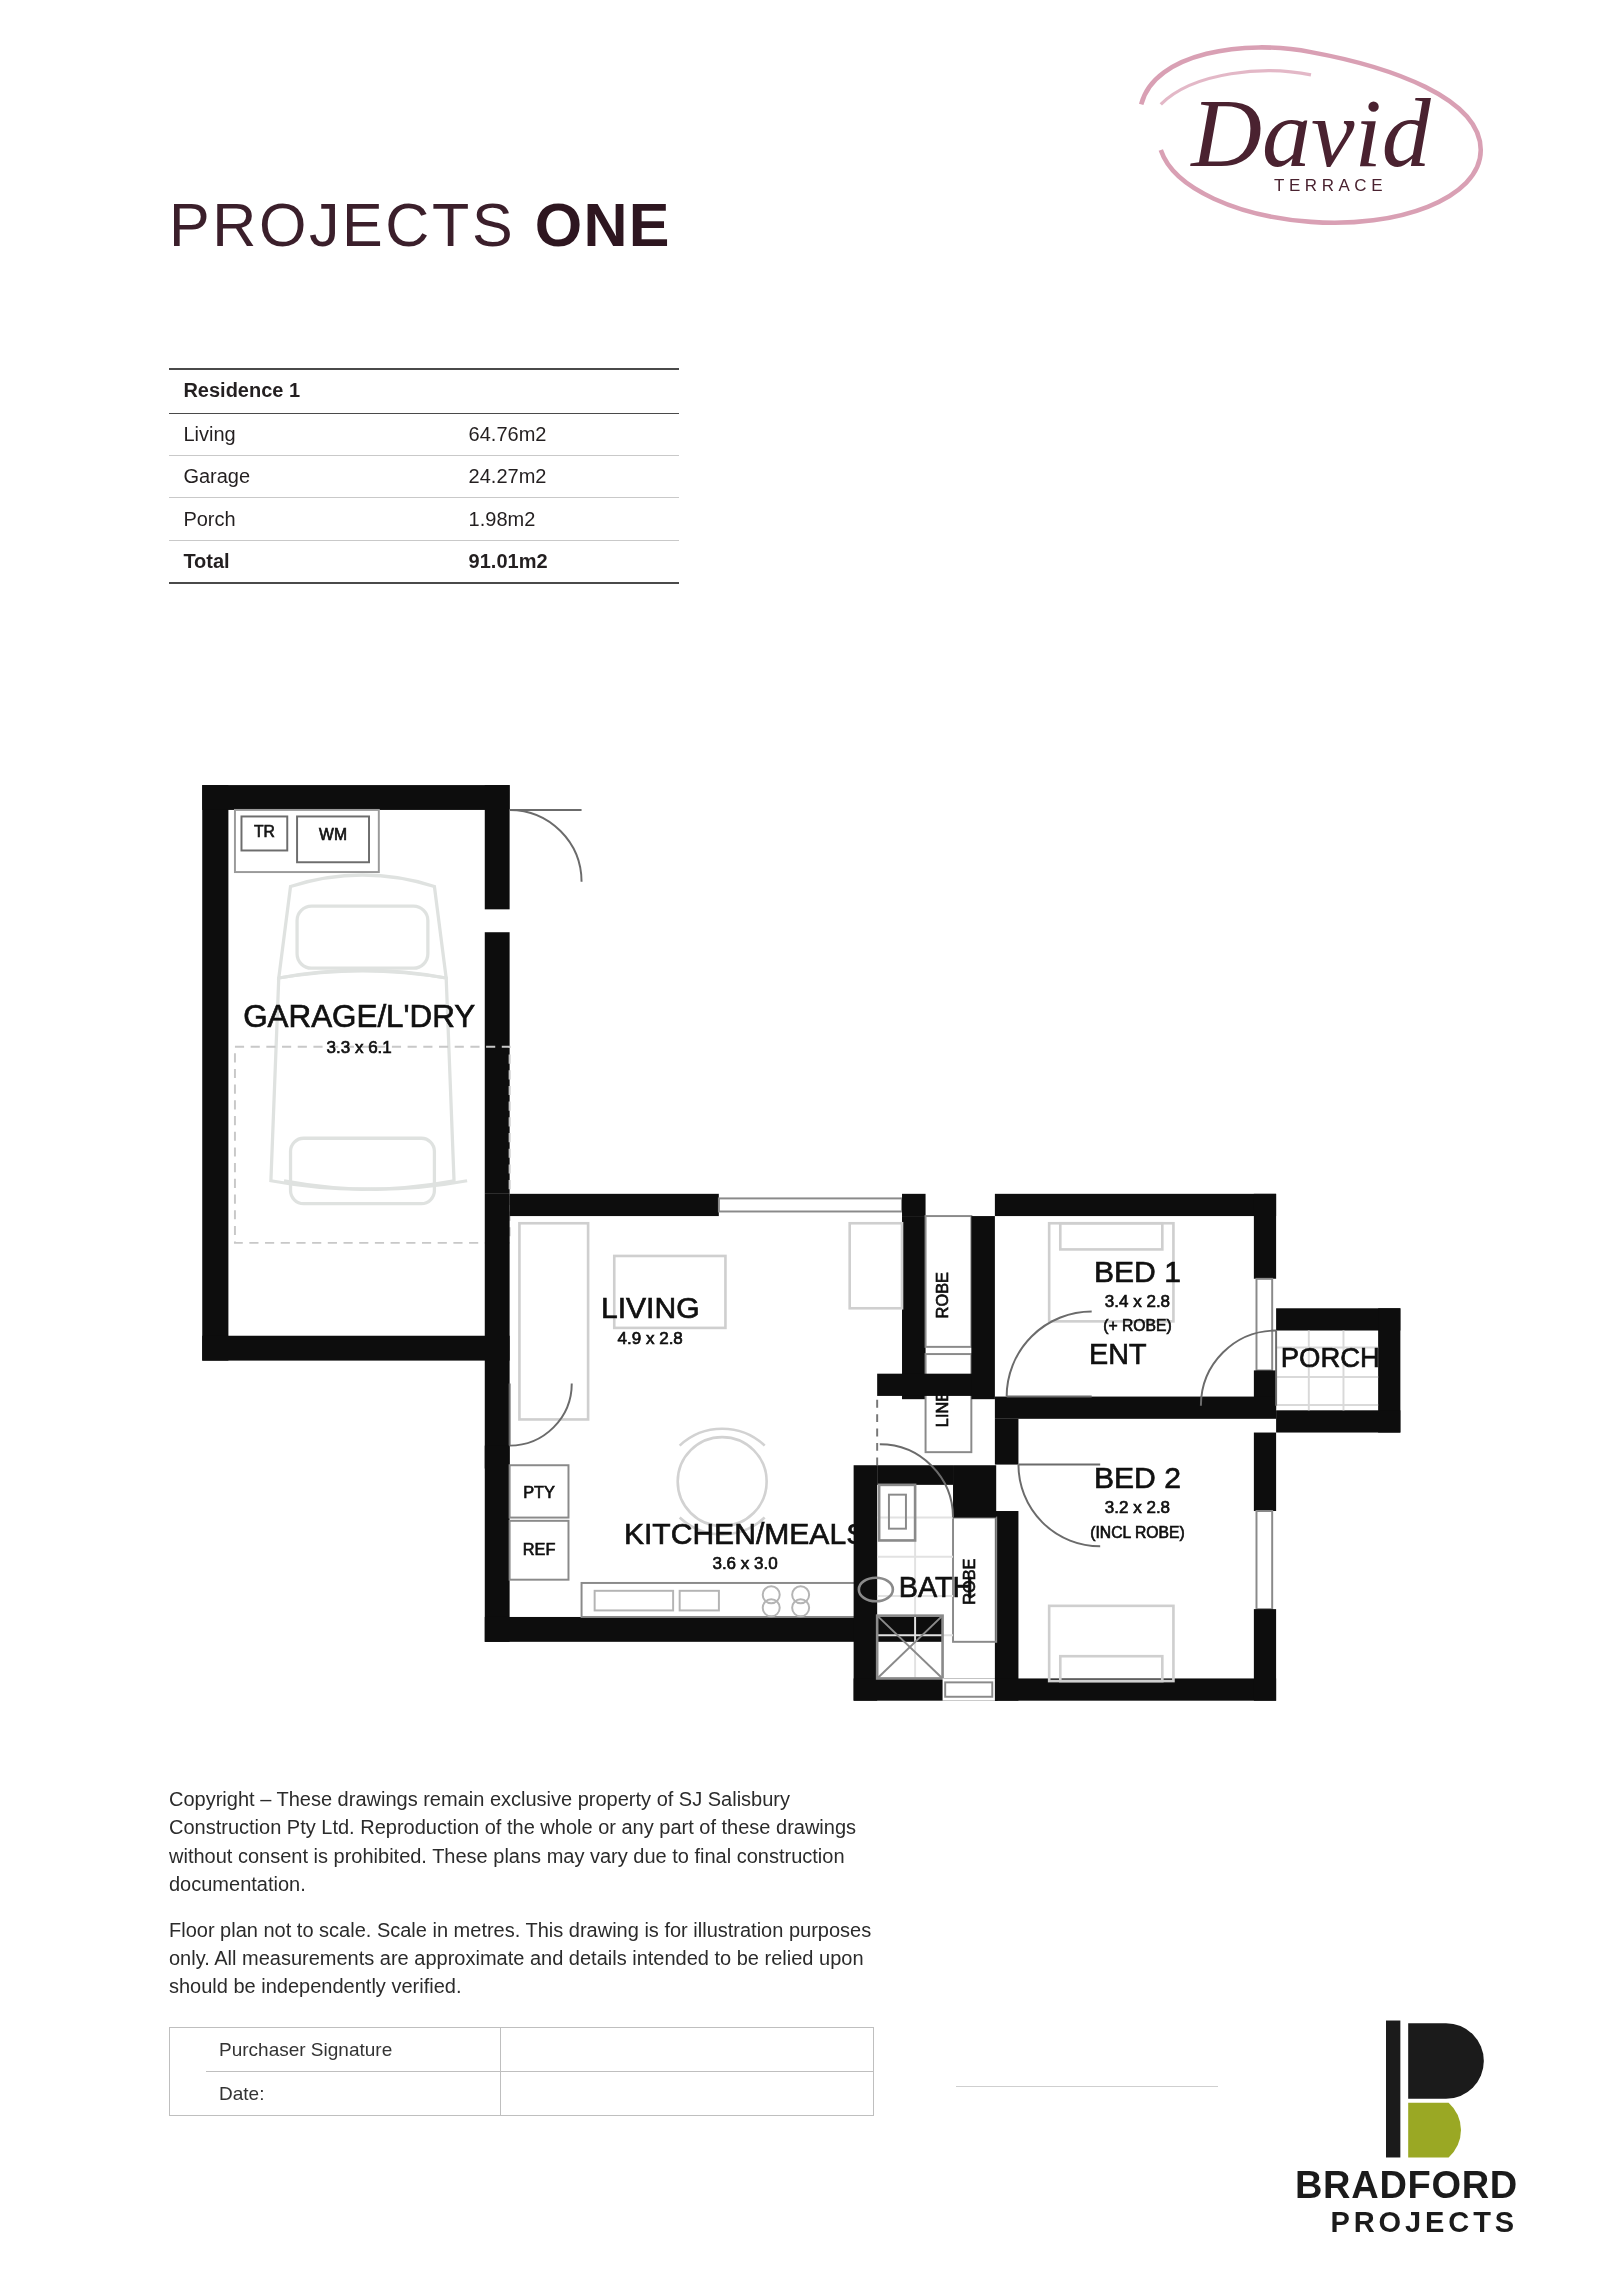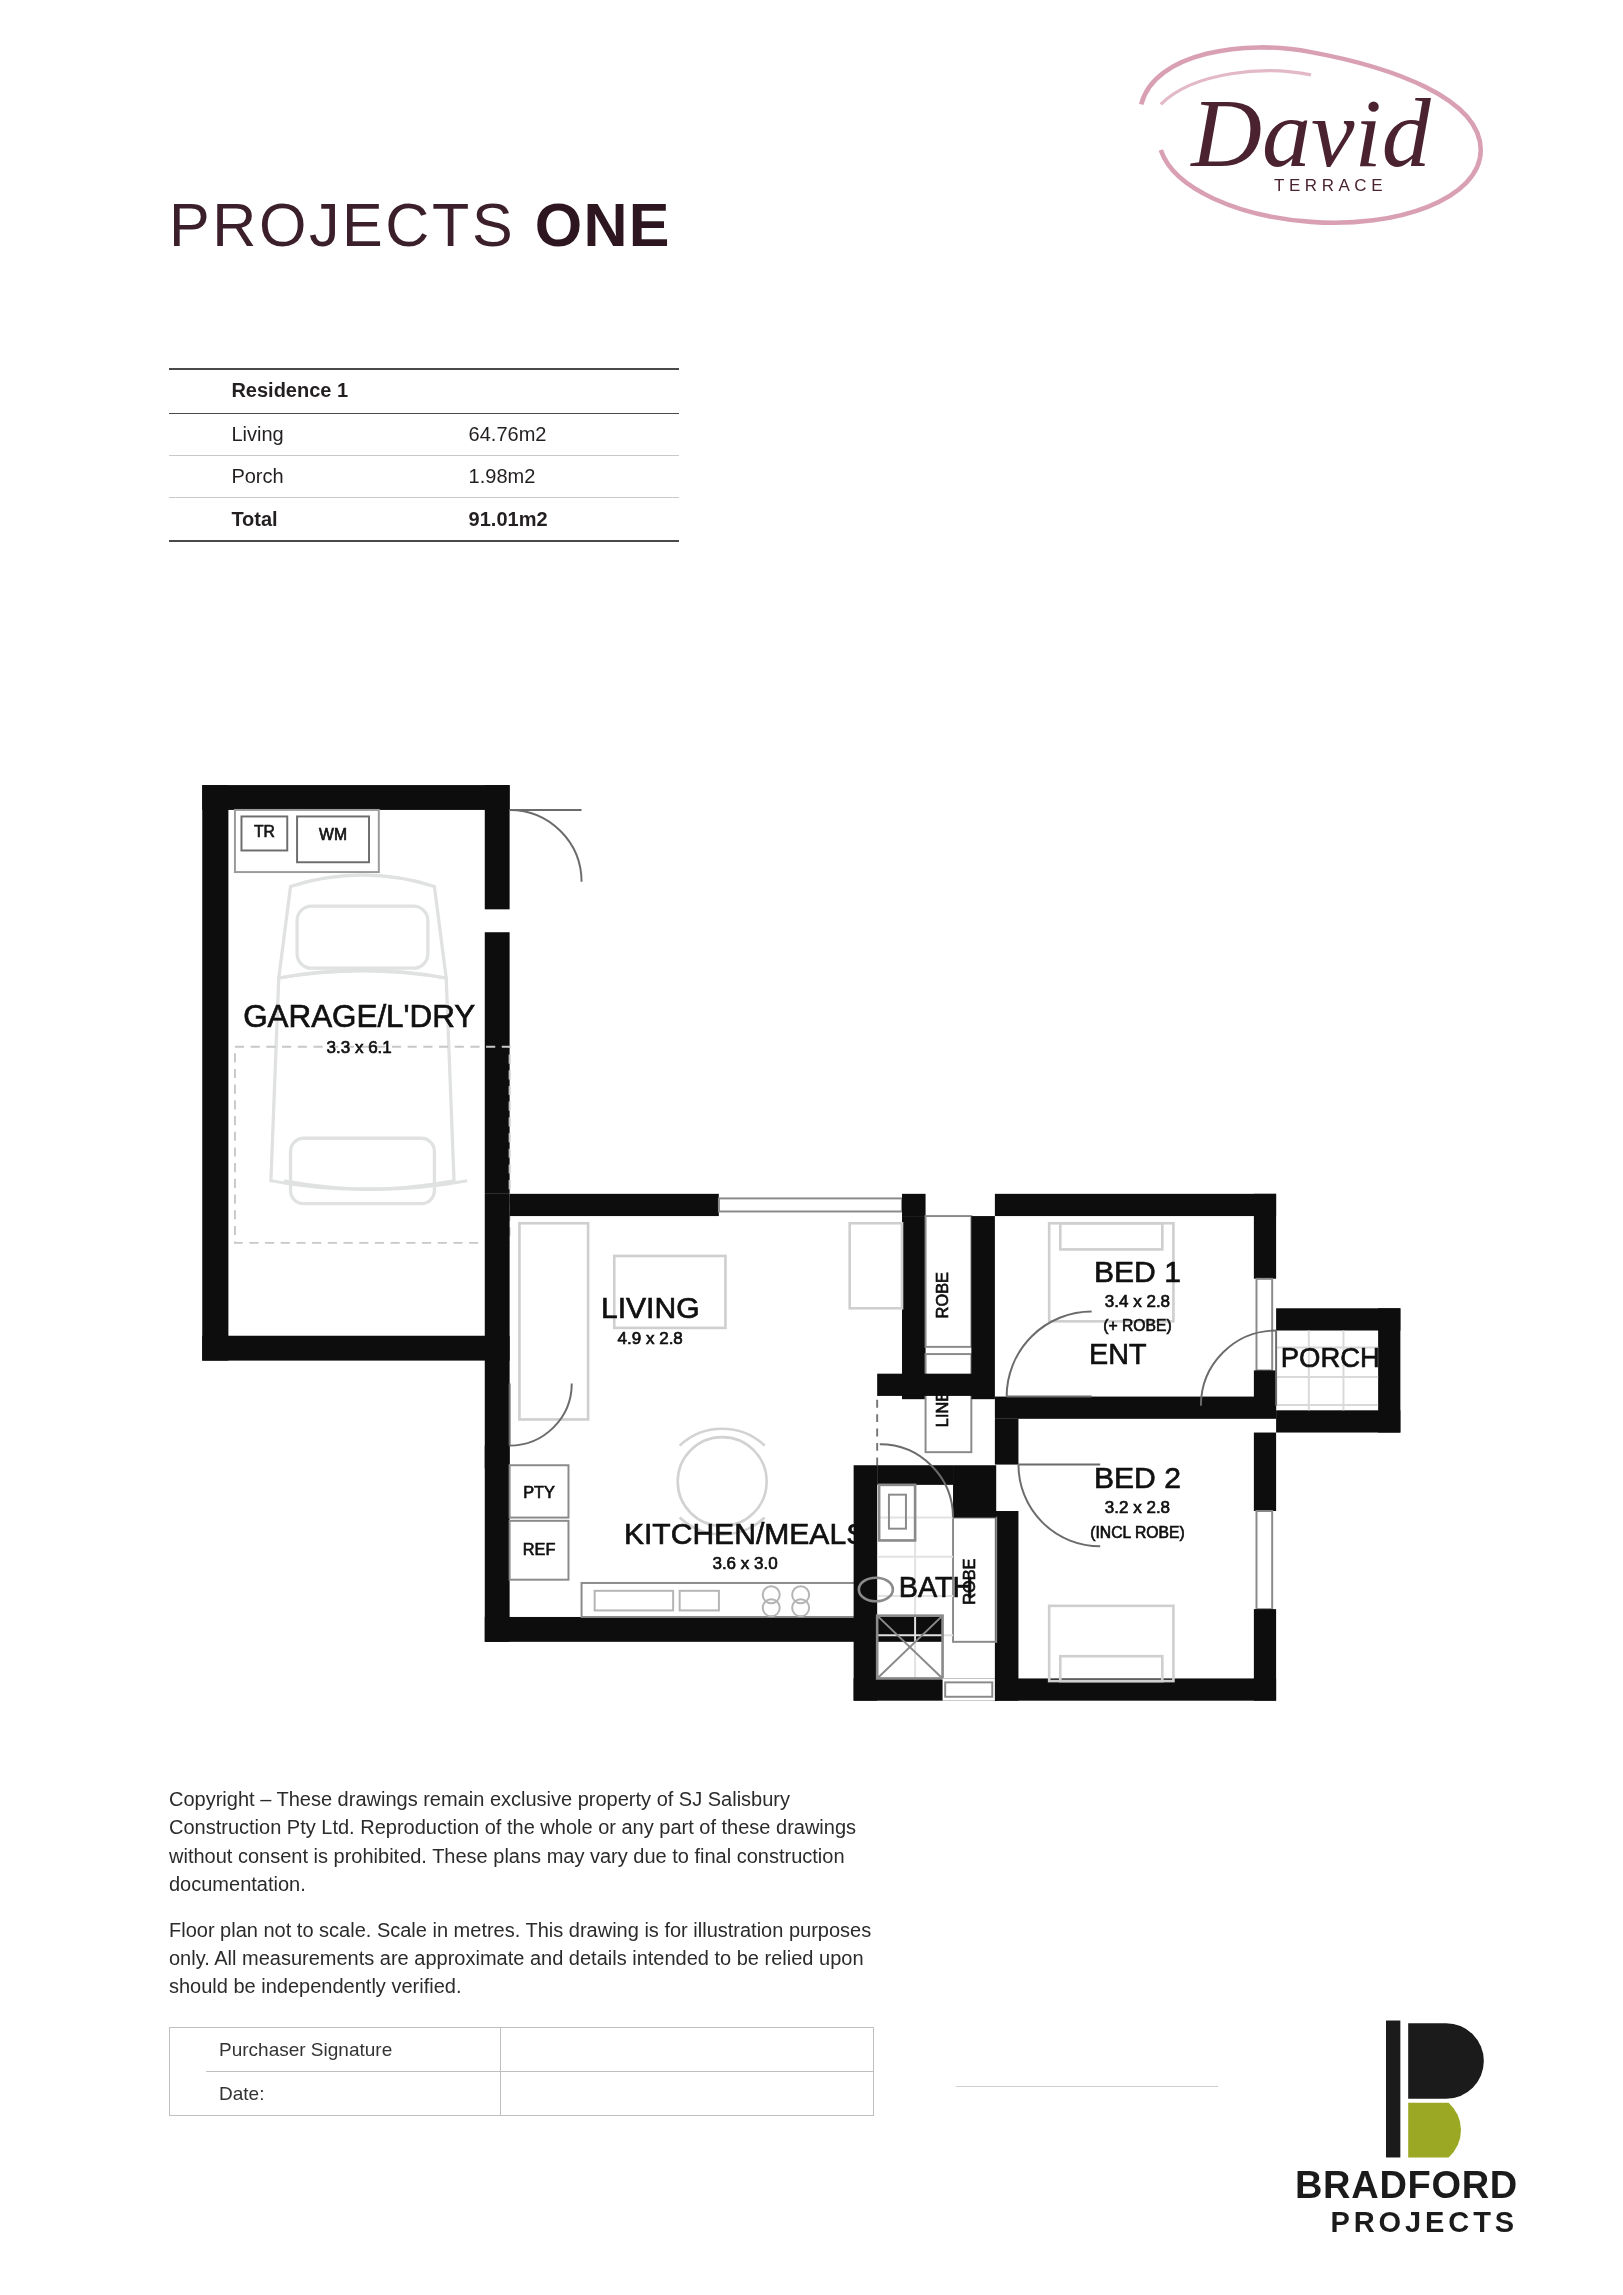--- a/index.html
+++ b/index.html
@@ -11,21 +11,21 @@
 
   .logo{position:absolute;right:103px;top:26px;width:405px;height:222px;}
   .logo svg{width:100%;height:100%;}
 
   
   .area-table{position:absolute;left:169px;top:368px;width:510px;}
   .area-table .row{display:flex;justify-content:space-between;align-items:center;padding:9.2px 14.4px 9.2px 14.4px;border-bottom:1.3px solid #c9c9c9;font-size:20px;}
   .area-table .row.head{border-bottom:1.3px solid #4a4a4a;font-weight:700;padding-bottom:10.5px;}
   .area-table .row.head.top{border-top:2px solid #4a4a4a;}
   .area-table .row.total{font-weight:700;border-bottom:2px solid #4a4a4a;}
-  .area-table .lbl{text-align:left;margin-left:48px;}
+  .area-table .lbl{text-align:left;}
   .area-table .val{text-align:left;width:196px;}
 
   
   .plan{position:absolute;left:163px;top:772px;width:1308px;height:981px;}
   .plan svg{width:100%;height:100%;}
 
   
   .copy-block{position:absolute;left:169px;top:1785px;width:706px;font-size:20px;line-height:1.42;color:#2b2b2b;}
   .copy-block p{margin:0 0 17px 0;}
 
@@ -61,20 +61,24 @@
 </div>
 
 <div class="area-table">
   <div class="row head top">
     <span class="lbl">Residence 1</span>
     <span class="val"></span>
   </div>
   <div class="row">
     <span class="lbl">Living</span>
     <span class="val">64.76m2</span>
+  </div>
+  <div class="row">
+    <span class="lbl">Garage</span>
+    <span class="val">24.27m2</span>
   </div>
   <div class="row">
     <span class="lbl">Porch</span>
     <span class="val">1.98m2</span>
   </div>
   <div class="row total">
     <span class="lbl">Total</span>
     <span class="val">91.01m2</span>
   </div>
 </div>

